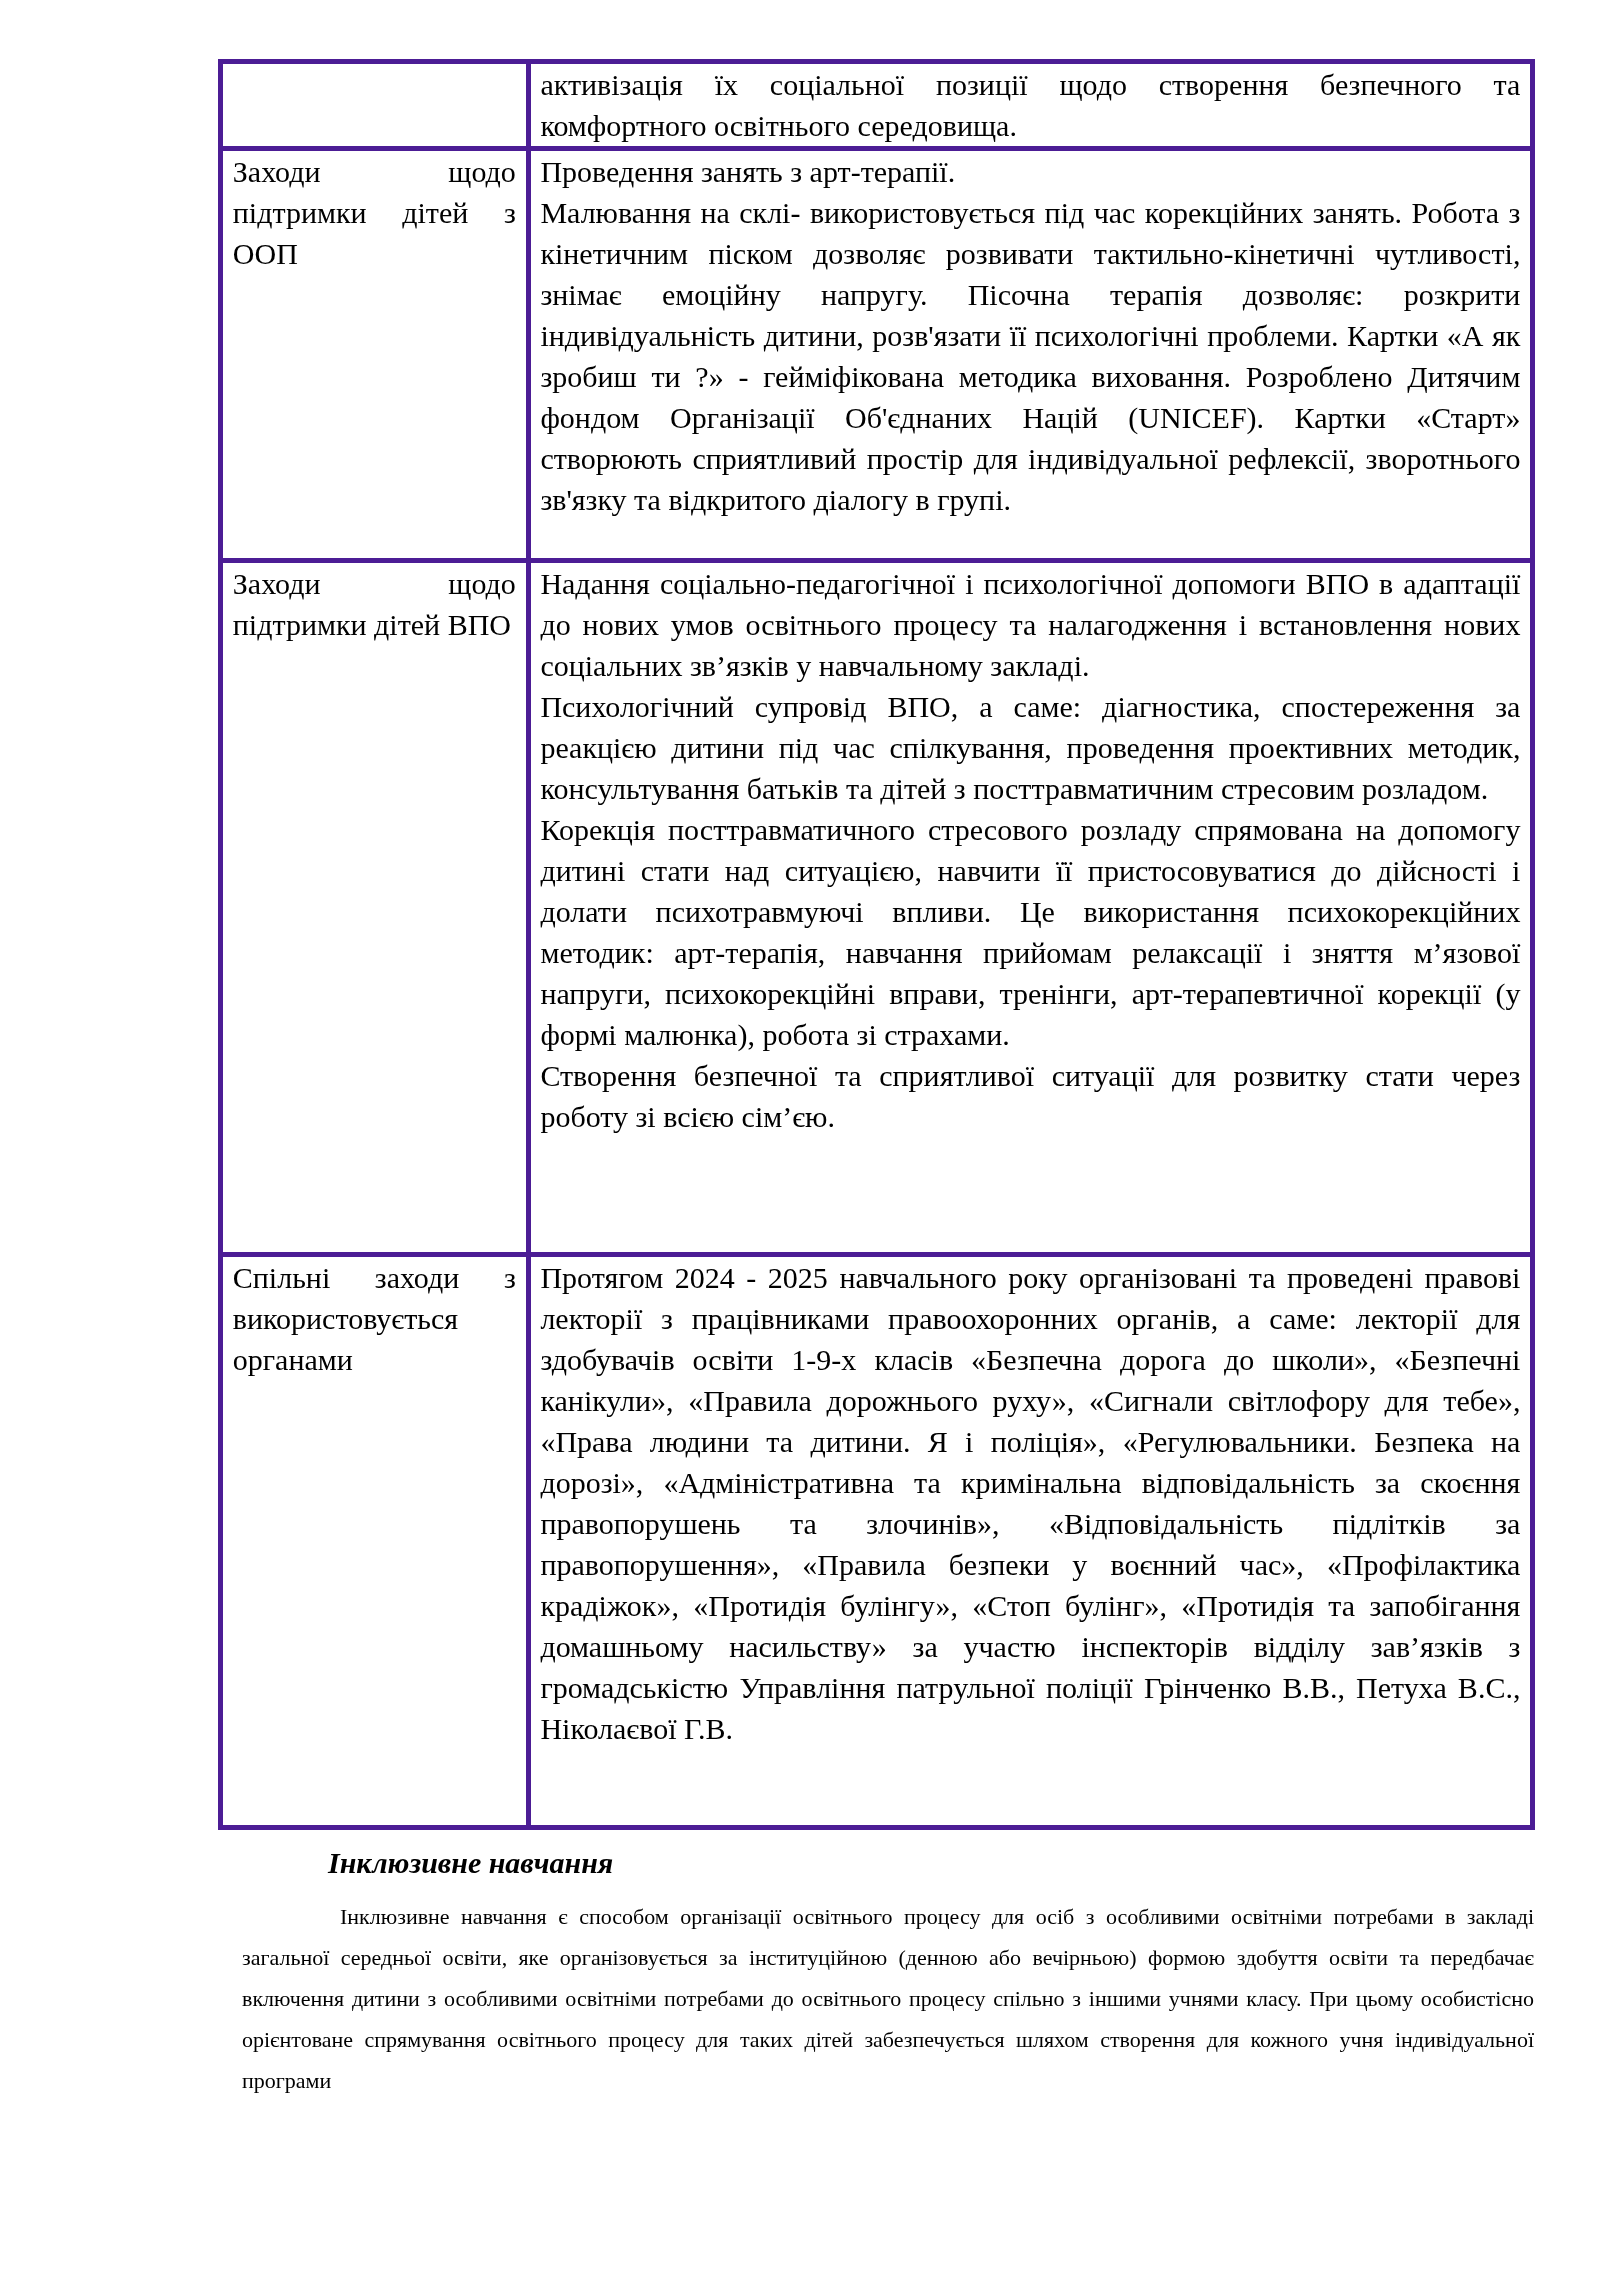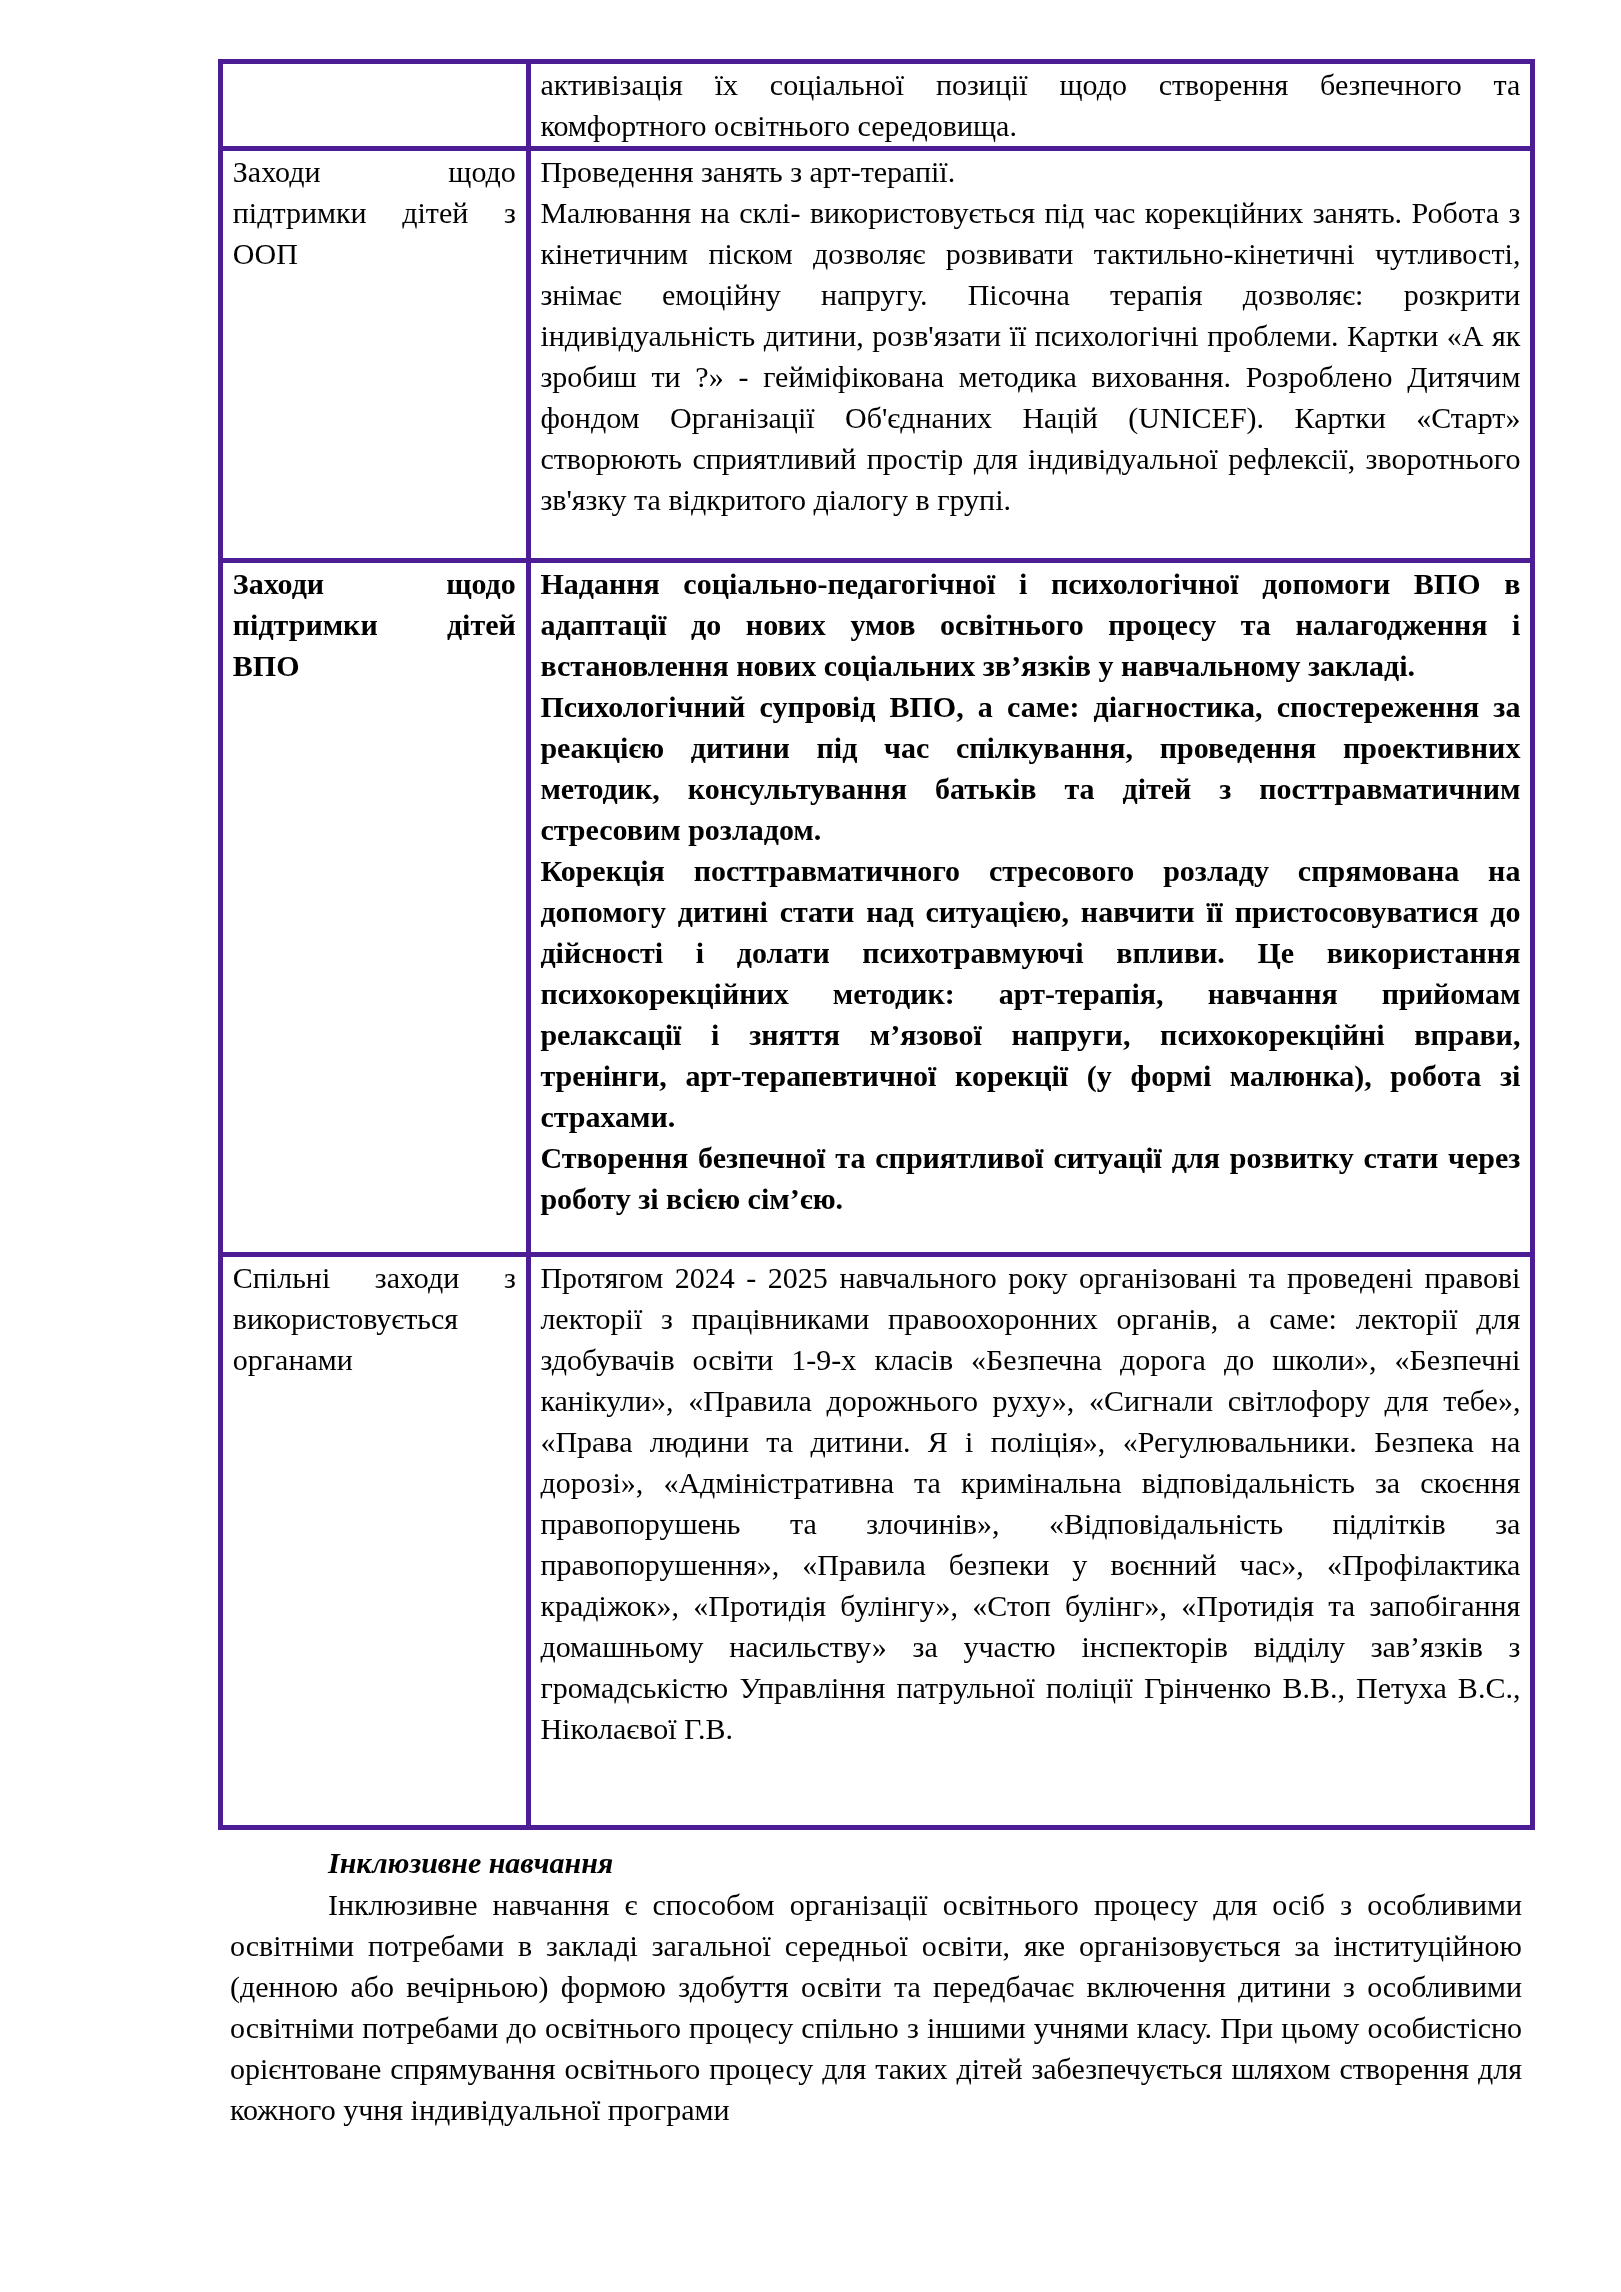--- a/index.html
+++ b/index.html
@@ -23,26 +23,26 @@
   td.col-left { width: 283px; text-align: justify; text-align-last: left; }
   td.col-right { width: 980px; }
   .para { margin: 0; text-align: justify; }
   .heading {
     position: absolute; left: 328px; top: 1843px;
     font-size: 30px; font-weight: bold; font-style: italic; line-height: 40px;
     margin: 0;
   }
   .body-text {
     position: absolute; left: 230px; top: 1884px; width: 1292px;
-    font-size: 30px; line-height: 41px; text-align: justify; margin: 0;
+    font-size: 22px; line-height: 41px; text-align: justify; margin: 12px;
     text-indent: 98px;
   }
   .r0 td { height: 79px; }
   .r1 td { height: 407px; }
-  .r2 td { height: 689px; font-weight: bold; }
+  .r2 td { height: 689px; }
   .r3 td { height: 568px; }
 </style>
 </head>
 <body>
 
 <div class="page">
 
   <table class="doc-table">
     <tbody>
         <tr class="r0">

